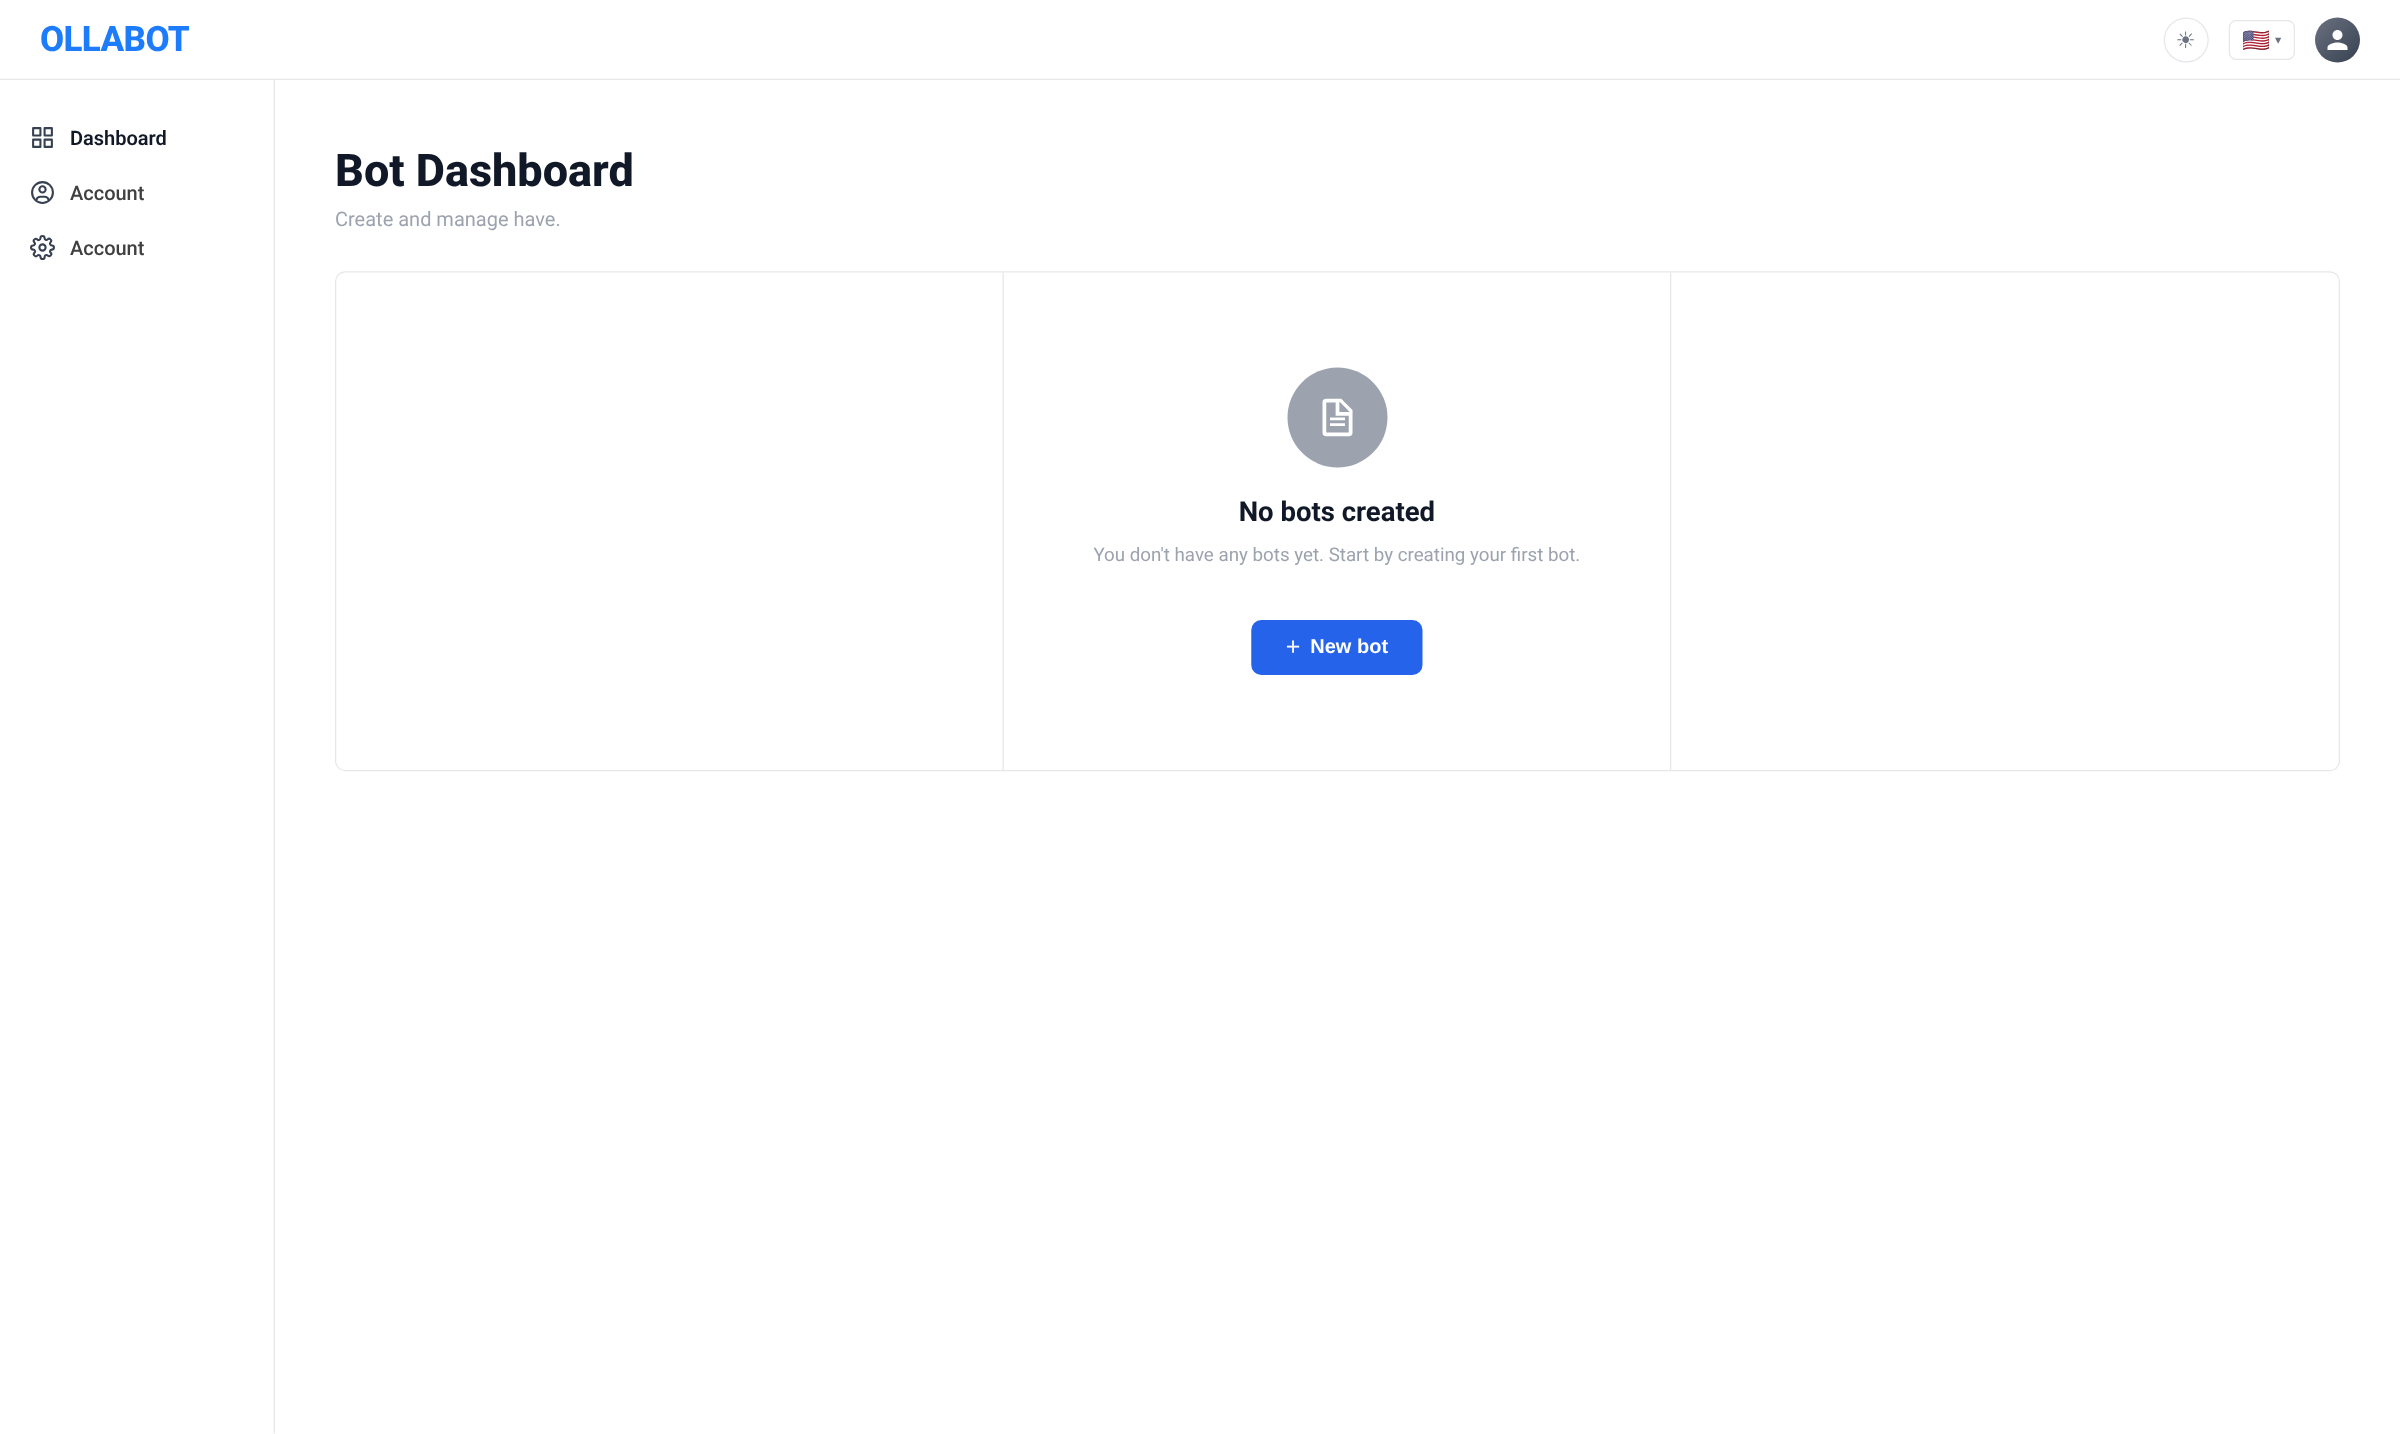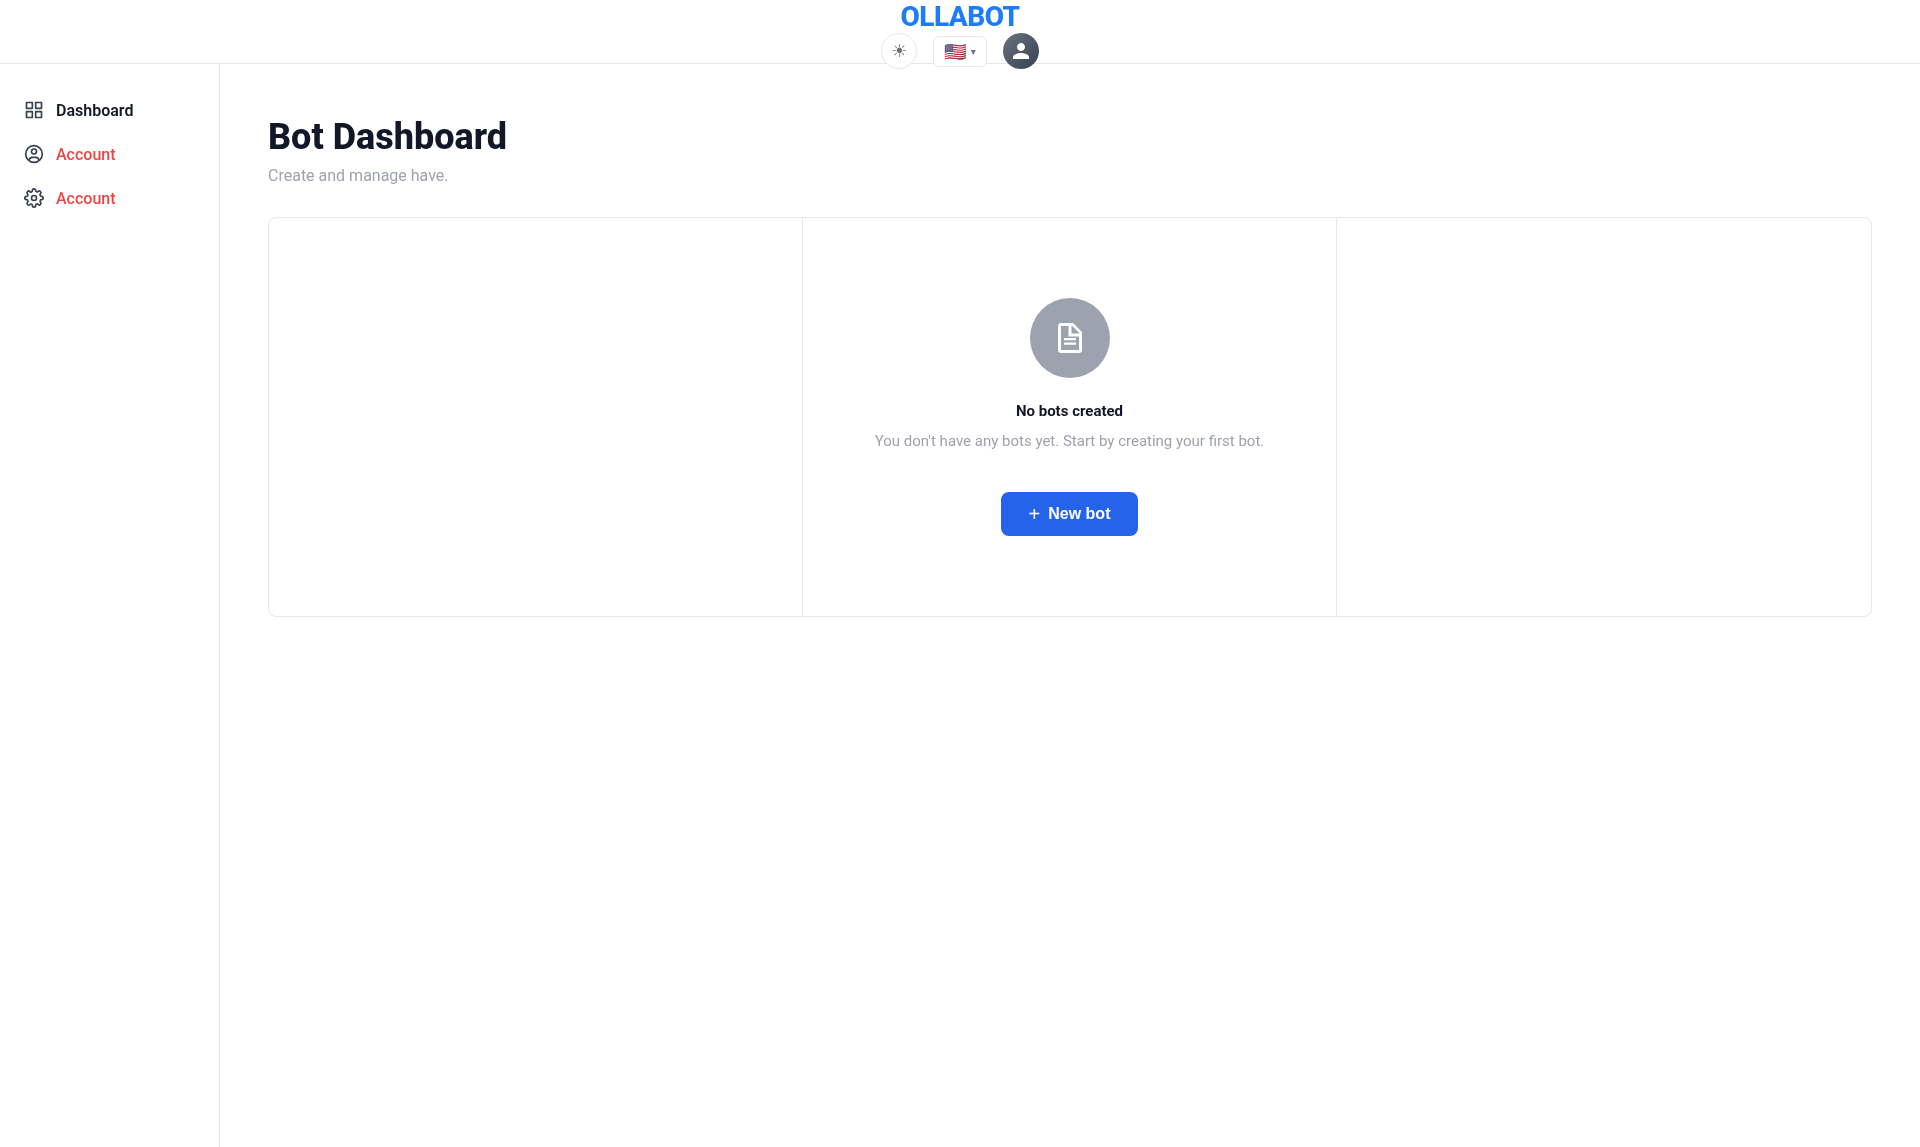--- a/index.html
+++ b/index.html
@@ -18,21 +18,20 @@
 
     
     .header {
       display: flex;
       align-items: center;
       justify-content: space-between;
       padding: 0 32px;
       height: 64px;
       border-bottom: 1px solid #e5e7eb;
       background: #ffffff;
-      flex-direction: column;
     }
 
     .logo {
       font-size: 28px;
       font-weight: 800;
       color: #1d7cfc;
       letter-spacing: -0.5px;
     }
 
     .header-right {
@@ -104,21 +103,21 @@
       padding: 24px 0;
       flex-shrink: 0;
     }
 
     .sidebar-item {
       display: flex;
       align-items: center;
       gap: 12px;
       padding: 12px 24px;
       cursor: pointer;
-      color: #ef4444;
+      color: #404040;
       font-size: 16px;
       font-weight: 500;
       border-radius: 0;
       transition: background 0.15s;
     }
 
     .sidebar-item.active {
       color: #111827;
       font-weight: 600;
     }
@@ -191,21 +190,21 @@
       margin-bottom: 24px;
     }
 
     .empty-icon-wrapper svg {
       width: 36px;
       height: 36px;
       fill: white;
     }
 
     .empty-title {
-      font-size: 15px;
+      font-size: 22px;
       font-weight: 700;
       color: #111827;
       margin-bottom: 10px;
     }
 
     .empty-subtitle {
       font-size: 15px;
       color: #9ca3af;
       text-align: left;
       margin-bottom: 40px;

